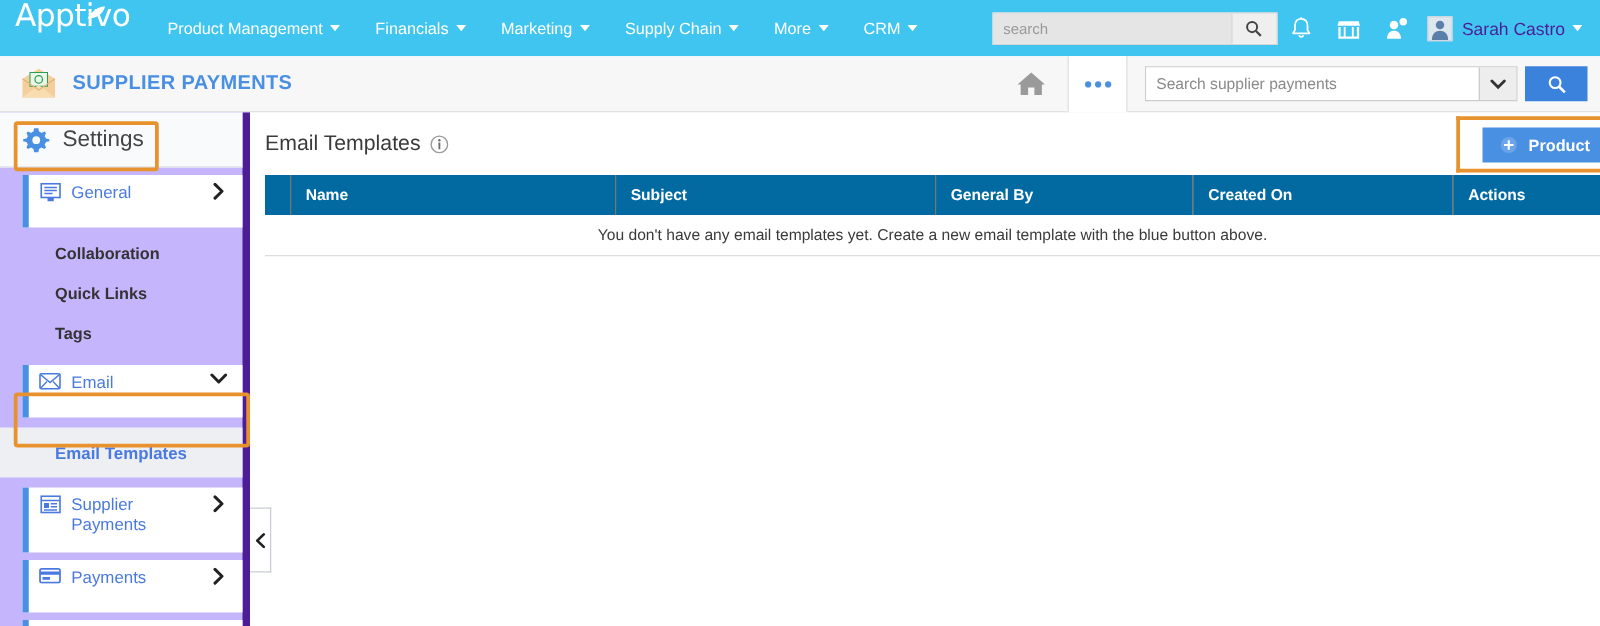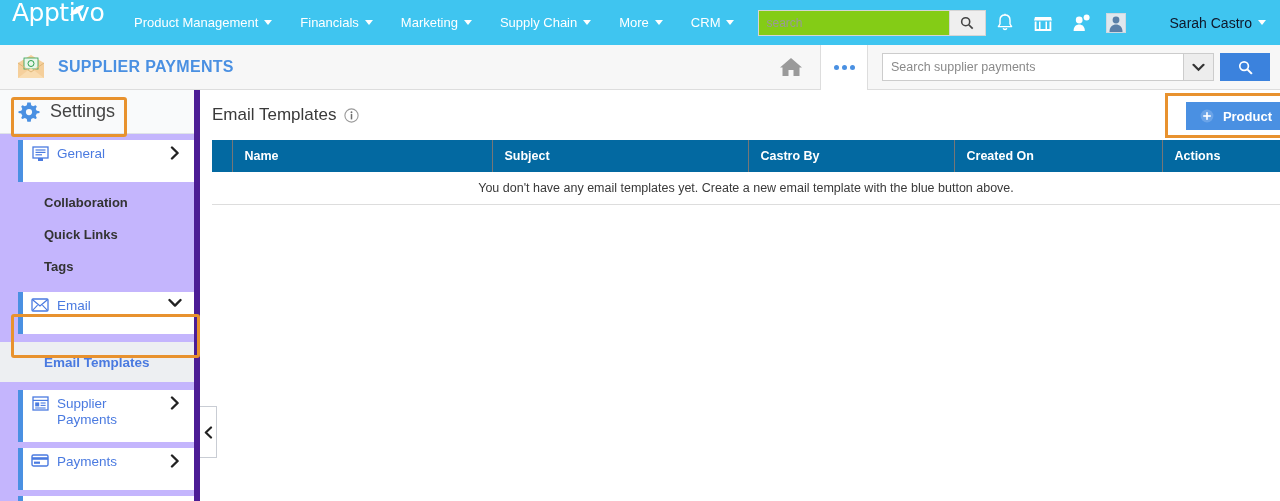--- a/index.html
+++ b/index.html
@@ -69,21 +69,21 @@
     border: 1px solid #d5d5d5;
     width: 228px;
   }
   .searchwrap input {
     border: none; outline: none;
     flex: 1;
     padding: 0 8px;
     font-size: 12px;
     color: #555;
     font-family: "Liberation Sans", sans-serif;
-    background: #84cc16;
+    background: #e5e5e5;
   }
   .searchwrap input::placeholder { color: #999; }
   .searchbtn {
     width: 36px;
     background: #efefef;
     border-left: 1px solid #d5d5d5;
     display: flex; align-items: center; justify-content: center;
     cursor: pointer;
   }
   .icon-btn {
@@ -98,21 +98,21 @@
     padding: 0 4px 0 6px;
   }
   .avatar {
     width: 20px; height: 20px;
     background: #dfe7ee;
     border: 1px solid #cfd8e0;
     margin-right: 8px;
     display: flex; align-items: flex-end; justify-content: center;
     overflow: hidden;
   }
-  .username { color: #0f172a; font-size: 14px; margin-left: 36px; }
+  .username { color: #4c1d95; font-size: 14px; }
 
   
   .appheader {
     height: 45px;
     background: #f7f7f7;
     border-bottom: 1px solid #dddddd;
     display: flex;
     align-items: center;
     position: relative;
   }
@@ -146,21 +146,21 @@
     gap: 3px;
     cursor: pointer;
   }
   .dot { width: 5px; height: 5px; border-radius: 50%; background: #4a90e2; }
   .appsearch {
     display: flex; align-items: center;
     margin-left: 14px;
   }
   .appsearch-box {
     display: flex; align-items: stretch;
-    width: 332px; height: 28px;
+    width: 298px; height: 28px;
     border: 1px solid #cccccc;
     background: #fff;
   }
   .appsearch-box input {
     flex: 1; border: none; outline: none;
     padding: 0 8px; font-size: 12.5px; color: #555;
     font-family: "Liberation Sans", sans-serif;
   }
   .appsearch-box input::placeholder { color: #8a8a8a; }
   .appsearch-caret {
@@ -608,21 +608,21 @@
       </div>
       <div class="create-highlight"></div>
     </div>
 
     <table class="tpl-table">
       <thead>
         <tr>
           <th class="col-check"></th>
           <th style="width:260px;">Name</th>
           <th style="width:256px;">Subject</th>
-          <th style="width:206px;">Castro By</th>
+          <th style="width:206px;">General By</th>
           <th style="width:208px;">Created On</th>
           <th>Actions</th>
         </tr>
       </thead>
       <tbody>
         <tr class="empty-row">
           <td colspan="6">You don't have any email templates yet. Create a new email template with the blue button above.</td>
         </tr>
       </tbody>
     </table>

